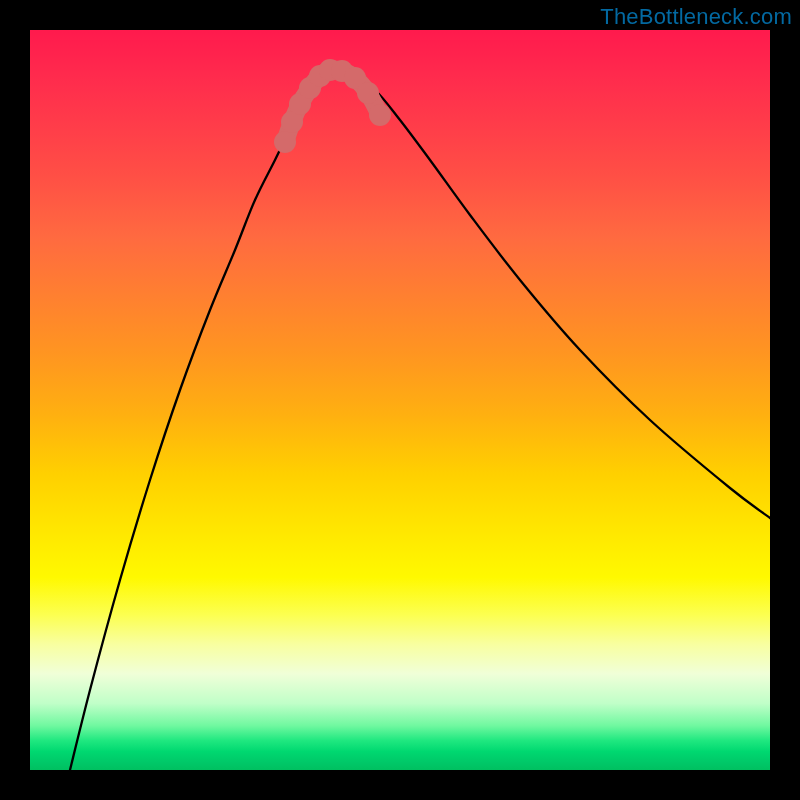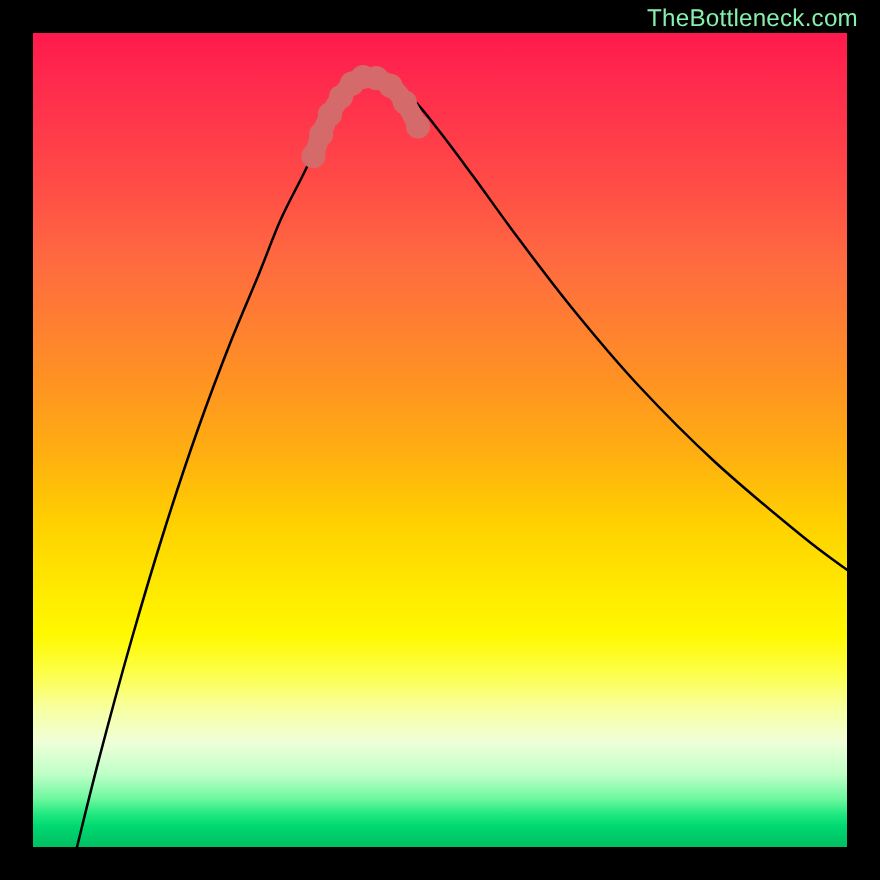--- a/index.html
+++ b/index.html
@@ -43,22 +43,22 @@
       #70f8a0 94%,
       #20e880 96%,
       #00d870 97.5%,
       #00c868 99%,
       #00c060 100%
     );
   }
   .watermark {
     position: absolute;
     top: 4px;
-    right: 20px;
-    color: #86efac;
+    right: 8px;
+    color: #0369a1;
     font-size: 22px;
     font-weight: 500;
     letter-spacing: 0.2px;
     user-select: none;
   }
   svg.curves {
     position: absolute;
     left: 0;
     top: 0;
     width: 740px;

